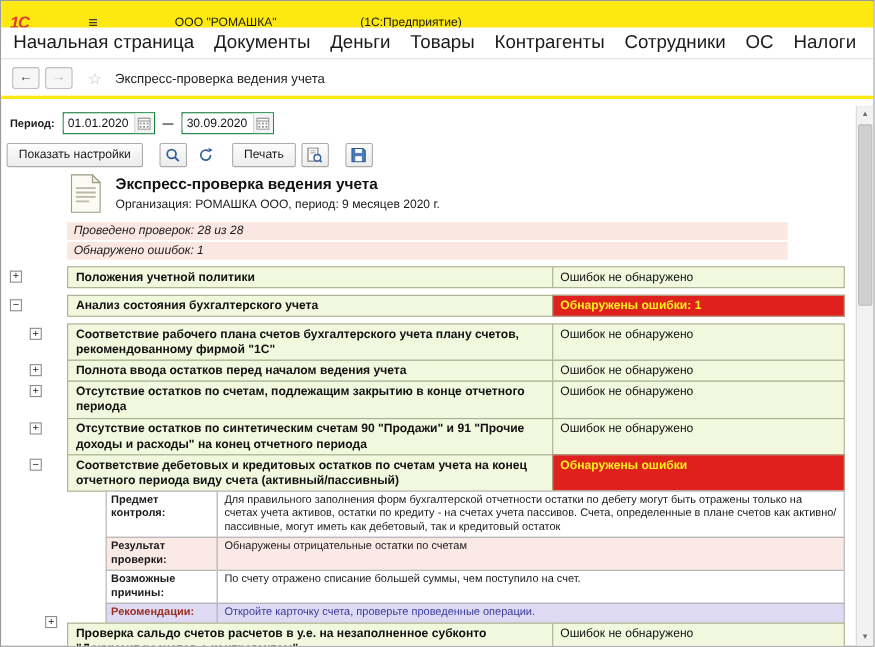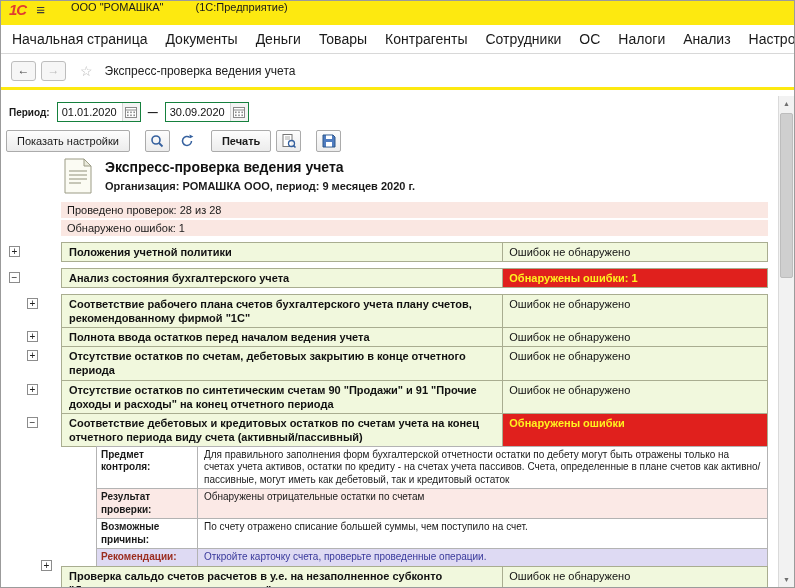--- a/index.html
+++ b/index.html
@@ -13,55 +13,55 @@
     --table-border:#a9ad90;
   }
   *{margin:0;padding:0;box-sizing:border-box;}
   html,body{width:795px;height:588px;}
   body{
     position:relative;background:#fff;overflow:hidden;
     border:1px solid #9b9b9b;
     font-family:"Liberation Sans", sans-serif;color:#1a1a1a;
   }
   
-  .titlebar{position:absolute;top:0;left:0;right:0;height:39px;background:var(--brand-yellow);display:flex;align-items:flex-start;padding:0 8px;}
+  .titlebar{position:absolute;top:0;left:0;right:0;height:39px;background:var(--brand-yellow);display:flex;align-items:center;padding:0 8px;gap:44px;}
   .logo{color:#e03c31;font-weight:bold;font-style:italic;font-size:15px;letter-spacing:-1px;}
   .burger{font-size:15px;color:#3a3a3a;cursor:pointer;margin-left:10px;}
   .tb-company{font-size:11px;margin-left:26px;}
   .tb-app{font-size:11px;margin-left:32px;}
   
   .menubar{position:absolute;top:24px;left:0;right:0;height:29px;background:#fff;border-bottom:1px solid #d8d8d8;display:flex;align-items:center;padding:0 2px;}
-  .menu-item{font-size:14px;padding:0 9px;line-height:28px;white-space:nowrap;cursor:pointer;}
+  .menu-item{font-size:17px;padding:0 9px;line-height:28px;white-space:nowrap;cursor:pointer;}
   
   .navbar{position:absolute;top:53px;left:0;right:0;height:33px;background:#fff;display:flex;align-items:center;padding-left:10px;gap:5px;}
   .nav-btn{width:25px;height:20px;border:1px solid #bdbdbd;background:#f6f6f6;border-radius:3px;font-size:12px;line-height:17px;text-align:center;padding:0;color:#3e3e3e;cursor:pointer;font-family:inherit;}
   .nav-btn.disabled{color:#bcbcbc;}
   .star{color:#b9b9b9;font-size:14px;margin:0 7px 0 9px;cursor:pointer;}
   .nav-title{font-size:12px;color:#222;}
   .yellow-line{position:absolute;top:86px;left:0;right:0;height:3px;background:var(--brand-yellow);}
   
   .period-row{position:absolute;top:98px;left:0;height:26px;display:flex;align-items:center;padding-left:8px;gap:7px;}
   .period-label,.period-dash{font-size:10px;font-weight:bold;}
   .date-field{display:flex;align-items:center;border:1px solid #15803d;height:20px;background:#fff;}
   .date-field input{border:none;outline:none;width:64px;font-size:11px;font-family:inherit;padding:0 4px;color:#111;}
   .cal-btn{width:18px;height:18px;border:none;border-left:1px solid #d5d5d5;background:#f4f4f4;display:flex;align-items:center;justify-content:center;cursor:pointer;padding:0;}
   
   .toolbar{position:absolute;top:126px;left:0;height:27px;display:flex;align-items:center;padding-left:5px;gap:5px;}
   .btn{height:22px;border:1px solid #ababab;background:linear-gradient(#fdfdfd,#ececec);font-size:11px;font-family:inherit;padding:0 10px;border-radius:2px;cursor:pointer;color:#1a1a1a;}
   .btn-primary{background:var(--brand-yellow);border:1px solid #a6a6a6;font-weight:bold;}
   .icon-btn{width:25px;height:22px;border:1px solid #ababab;background:linear-gradient(#fdfdfd,#ececec);border-radius:2px;display:flex;align-items:center;justify-content:center;cursor:pointer;padding:0;}
   .icon-btn.flat{border-color:transparent;background:transparent;}
   .ml10{margin-left:10px;}
-  .ml6{margin-left:6px;font-weight:bold;}
+  .ml6{margin-left:6px;}
   
   .report{position:absolute;top:157px;left:4px;width:773px;}
   .report-header{display:flex;gap:12px;margin-left:58px;align-items:flex-start;}
   .report-title{font-size:14px;font-weight:bold;color:#111;margin-top:1px;}
-  .report-org{font-size:11px;font-weight:bold;margin-top:5px;}
-  .summary-strip{margin-left:56px;width:707px;background:var(--summary-bg);font-size:11px;padding:2px 6px;margin-top:2px;}
+  .report-org{font-size:11px;font-weight:normal;margin-top:5px;}
+  .summary-strip{margin-left:56px;width:655px;background:var(--summary-bg);font-size:11px;padding:2px 6px;margin-top:2px;font-style:italic;}
   .summary-strip.first{margin-top:8px;}
   .tgroup{margin-left:56px;width:707px;margin-top:6px;}
   .tgroup .t-row + .t-row{margin-top:-1px;}
   .t-row{display:flex;position:relative;}
   .cell{border:1px solid var(--table-border);}
   .cell.left{width:514px;padding:2px 7px;font-size:11px;font-weight:bold;line-height:1.28;color:#111;background:var(--ok-bg);}
   .cell.status{width:308px;margin-left:-1px;padding:2px 6px;font-size:11px;line-height:1.28;color:#111;background:var(--ok-bg);}
   .cell.status.error{background:var(--error-bg);color:var(--error-text);font-weight:bold;}
   .d-indent{width:35px;}
   .d-label{width:102px;border:1px solid #b3b3b3;padding:2px 4px;font-size:10px;font-weight:bold;line-height:1.25;}
@@ -235,21 +235,21 @@
       <div class="cell left">Соответствие рабочего плана счетов бухгалтерского учета плану счетов, рекомендованному фирмой "1С"</div>
       <div class="cell status">Ошибок не обнаружено</div>
     </div>
     <div class="t-row main">
       <span class="expander plus lvl1"></span>
       <div class="cell left">Полнота ввода остатков перед началом ведения учета</div>
       <div class="cell status">Ошибок не обнаружено</div>
     </div>
     <div class="t-row main">
       <span class="expander plus lvl1"></span>
-      <div class="cell left">Отсутствие остатков по счетам, дебетовых закрытию в конце отчетного периода</div>
+      <div class="cell left">Отсутствие остатков по счетам, подлежащим закрытию в конце отчетного периода</div>
       <div class="cell status">Ошибок не обнаружено</div>
     </div>
     <div class="t-row main">
       <span class="expander plus lvl1"></span>
       <div class="cell left">Отсутствие остатков по синтетическим счетам 90 "Продажи" и 91 "Прочие доходы и расходы" на конец отчетного периода</div>
       <div class="cell status">Ошибок не обнаружено</div>
     </div>
     <div class="t-row main">
       <span class="expander minus lvl1"></span>
       <div class="cell left">Соответствие дебетовых и кредитовых остатков по счетам учета на конец отчетного периода виду счета (активный/пассивный)</div>

